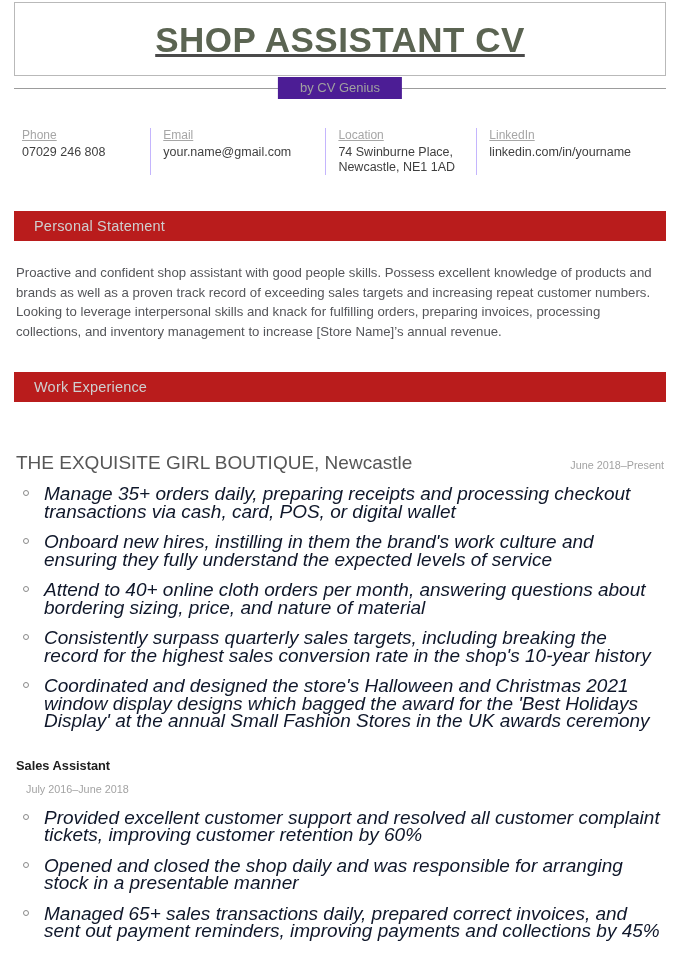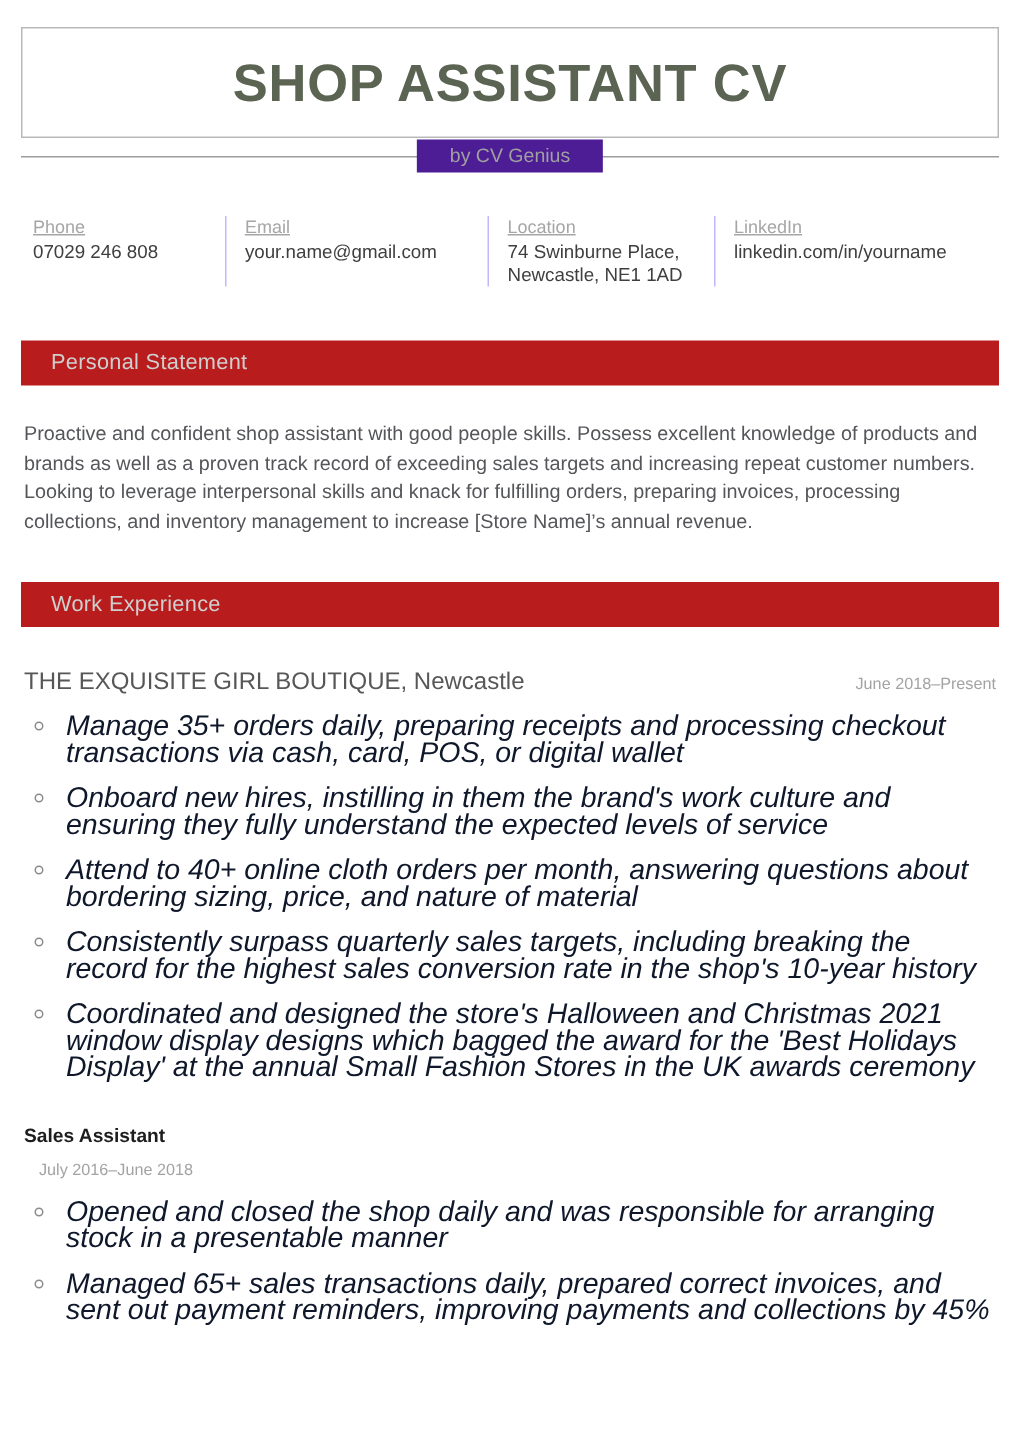--- a/index.html
+++ b/index.html
@@ -21,21 +21,22 @@
     position: relative;
     width: 680px;
     height: 962px;
     background: #ffffff;
     box-sizing: border-box;
   }
 
   
   .header-wrap {
     position: relative;
-    padding: 18px 14px 0 14px;
+    padding: 2px 14px 0 14px;
+    text-decoration: underline;
   }
   .title-box {
     border: 1px solid #b9b9b9;
     height: 74px;
     display: flex;
     align-items: center;
     justify-content: center;
     box-sizing: border-box;
   }
   .cv-title {
@@ -142,23 +143,24 @@
     color: #1d1d1d;
     line-height: 16px;
   }
   .job-meta {
     display: flex;
     justify-content: space-between;
     align-items: baseline;
     margin-top: 7px;
   }
   .job-employer {
-    font-size: 16px;
+    font-size: 19px;
     color: #575757;
     line-height: 17px;
+    margin-top: 24px;
   }
   .job-dates {
     font-size: 10.8px;
     color: #a3a3a3;
     line-height: 17px;
     white-space: nowrap;
     padding-left: 10px;
   }
 
   .bullets {
@@ -267,20 +269,24 @@
     </div>
 
     <div class="job">
       <div class="job-title">Sales Assistant</div>
       <div class="job-meta">
         <div class="job-dates">July 2016–June 2018</div>
       </div>
       <ul class="bullets">
         <li class="bullet">
           <span class="bullet-marker"></span>
+          <span>Provided excellent customer support and resolved all customer complaint tickets, improving customer retention by 60%</span>
+        </li>
+        <li class="bullet">
+          <span class="bullet-marker"></span>
           <span>Opened and closed the shop daily and was responsible for arranging stock in a presentable manner</span>
         </li>
         <li class="bullet">
           <span class="bullet-marker"></span>
           <span>Managed 65+ sales transactions daily, prepared correct invoices, and sent out payment reminders, improving payments and collections by 45%</span>
         </li>
       </ul>
     </div>
 
   </div>

